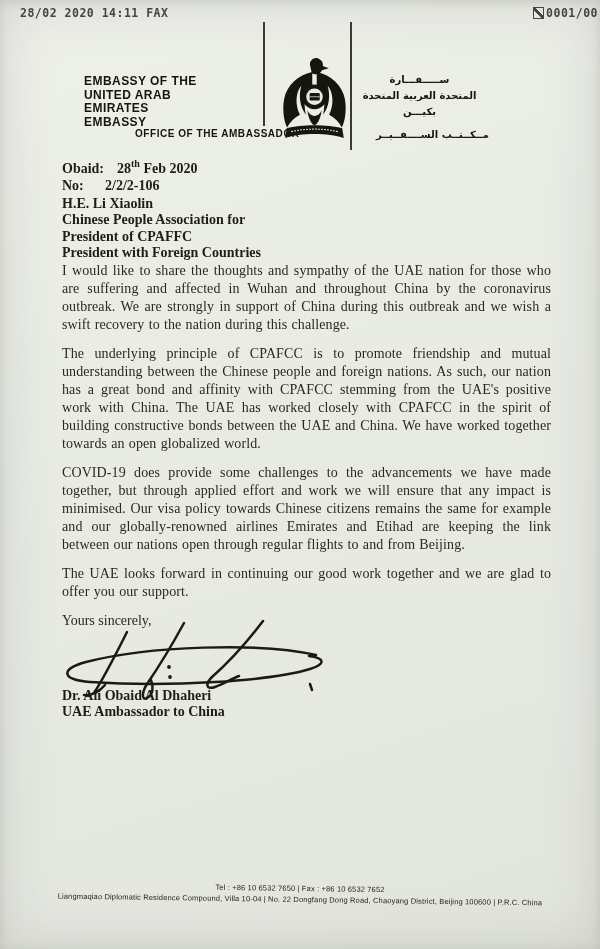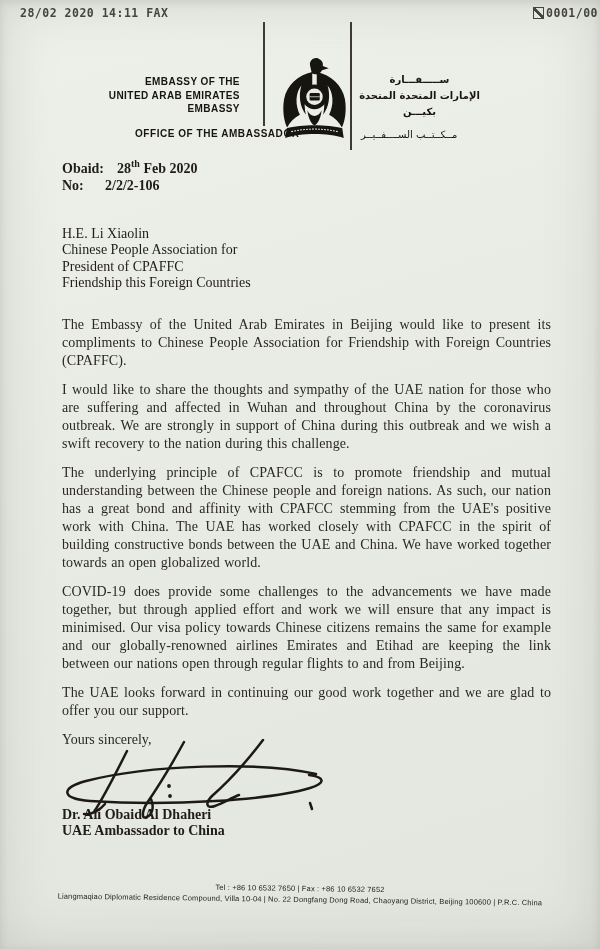--- a/index.html
+++ b/index.html
@@ -9,41 +9,41 @@
     box-shadow:inset 0 0 55px rgba(110,116,104,.22), inset 0 2px 8px rgba(140,145,135,.25);
     font-family:"Liberation Serif",serif;color:#2b2820;
   }
   
   .fax-row{position:absolute;top:6px;left:20px;right:2px;display:flex;justify-content:space-between;
     font-family:"DejaVu Sans Mono",monospace;font-weight:bold;font-size:11.5px;color:#45443f;letter-spacing:.5px;}
   .fax-count{display:flex;align-items:center;gap:2px;}
   .pg-icon{display:inline-block;width:9px;height:10px;border:1.5px solid #45443f;
     background:linear-gradient(45deg,transparent 42%,#45443f 42%,#45443f 58%,transparent 58%);}
   
-  .lh-en{position:absolute;top:75px;left:92px;width:148px;text-align:right;
-    font-family:"Liberation Sans",sans-serif;font-weight:bold;font-size:10px;line-height:13.5px;
+  .lh-en{position:absolute;top:75px;left:84px;width:148px;
+    font-family:"Liberation Sans",sans-serif;font-weight:bold;font-size:12px;line-height:13.5px;
     letter-spacing:.45px;color:#181510;}
   .lh-office-en{position:absolute;top:128px;left:135px;
     font-family:"Liberation Sans",sans-serif;font-weight:bold;font-size:10px;letter-spacing:.55px;color:#181510;}
   .lh-rule{position:absolute;width:1.5px;background:#3c3a31;}
   .lh-rule-left{left:263px;top:22px;height:104px;}
   .lh-rule-right{left:350px;top:22px;height:128px;}
   .emblem{position:absolute;left:277px;top:56px;width:75px;height:86px;}
   .lh-ar{position:absolute;top:72px;left:357px;width:125px;direction:rtl;text-align:center;
     font-family:"DejaVu Sans",sans-serif;font-weight:bold;font-size:10px;line-height:16px;color:#181510;}
-  .lh-office-ar{position:absolute;top:129px;left:361px;width:125px;direction:rtl;text-align:left;
-    font-family:"DejaVu Sans",sans-serif;font-weight:normal;font-size:10px;color:#181510;}
+  .lh-office-ar{position:absolute;top:129px;left:376px;width:125px;direction:rtl;text-align:left;
+    font-family:"DejaVu Sans",sans-serif;font-weight:bold;font-size:10px;color:#181510;}
   
   .letter{position:absolute;left:62px;top:155px;width:489px;}
   .meta-row{font-weight:bold;font-size:14px;line-height:17px;color:#201d16;}
   .meta-row .lbl{display:inline-block;}
   .lbl-date{width:55px;}
   .lbl-no{width:43px;}
   .meta-row sup{font-size:10px;}
-  .recipient{margin-top:32px;font-weight:normal;font-size:14px;line-height:16.5px;color:#201d16;}
+  .recipient{margin-top:2px;font-weight:bold;font-size:14px;line-height:16.5px;color:#201d16;}
   .letter p{margin:0 0 11px 0;font-size:14px;line-height:18px;text-align:justify;
     letter-spacing:.1px;word-spacing:.6px;color:#2b2820;}
   .letter p.first{margin-top:24px;}
   .closing{margin-top:6px;font-size:14px;line-height:18px;color:#2b2820;}
   .sig-wrap{position:relative;height:58px;}
   .sig-wrap svg{position:absolute;top:-12px;left:-14px;}
   .signatory{font-weight:bold;font-size:14px;line-height:16.5px;color:#201d16;}
   
   .page-footer{position:absolute;left:0;right:0;top:883px;text-align:center;
     transform:rotate(.8deg);font-family:"Liberation Sans",sans-serif;
@@ -93,42 +93,41 @@
 
         <path d="M13 95 C32 89.5 68 89.5 87 95 L89 108 C68 101 32 101 11 108 Z" fill="#17150f"></path>
         <path d="M19 99.5 C40 95 60 95 81 99.5" stroke="#e9ece5" stroke-width="1.4" fill="none" stroke-dasharray="2.4 1.6"></path>
       </svg>
     </div>
 
     <div class="lh-rule lh-rule-right"></div>
 
     <div class="lh-ar">
       <div>ســـــفـــارة</div>
-      <div>الإمارات المتحدة المتحدة</div>
+      <div>المتحدة العربية المتحدة</div>
       <div>بكيـــن</div>
     </div>
     <div class="lh-office-ar">مــكــتــب الســــفــيــر</div>
   </section>
 
   <main class="letter">
     <div class="meta-row">
       <span class="lbl lbl-date">Obaid:</span><span><span>28</span><sup>th</sup><span> Feb 2020</span></span>
     </div>
     <div class="meta-row">
       <span class="lbl lbl-no">No:</span><span>2/2/2-106</span>
     </div>
 
     <div class="recipient">
       <div>H.E. Li Xiaolin</div>
       <div>Chinese People Association for</div>
       <div>President of CPAFFC</div>
-      <div>Friendship this Foreign Countries</div>
+      <div>President with Foreign Countries</div>
     </div>
 
-    <p class="first">The Embassy of the United Arab Emirates in Beijing would like to present its compliments to Chinese People Association for Friendship with Foreign Countries (CPAFFC).</p>
     <p>I would like to share the thoughts and sympathy of the UAE nation for those who are suffering and affected in Wuhan and throughout China by the coronavirus outbreak. We are strongly in support of China during this outbreak and we wish a swift recovery to the nation during this challenge.</p>
     <p>The underlying principle of CPAFCC is to promote friendship and mutual understanding between the Chinese people and foreign nations. As such, our nation has a great bond and affinity with CPAFCC stemming from the UAE's positive work with China. The UAE has worked closely with CPAFCC in the spirit of building constructive bonds between the UAE and China. We have worked together towards an open globalized world.</p>
     <p>COVID-19 does provide some challenges to the advancements we have made together, but through applied effort and work we will ensure that any impact is minimised. Our visa policy towards Chinese citizens remains the same for example and our globally-renowned airlines Emirates and Etihad are keeping the link between our nations open through regular flights to and from Beijing.</p>
     <p>The UAE looks forward in continuing our good work together and we are glad to offer you our support.</p>
 
     <div class="closing">Yours sincerely,</div>
 
     <div class="sig-wrap">
       <svg width="322" height="96" viewBox="0 0 322 96">
         <g fill="none" stroke="#1d1a14" stroke-width="2.5" stroke-linecap="round">

